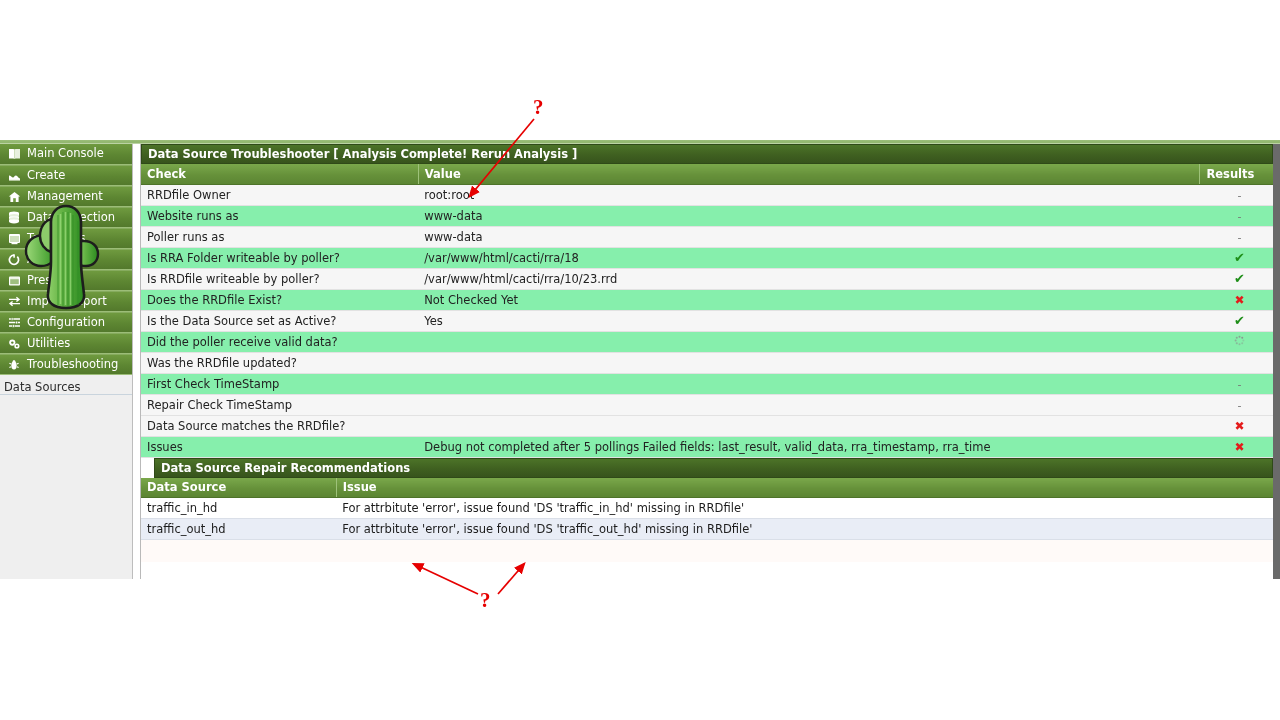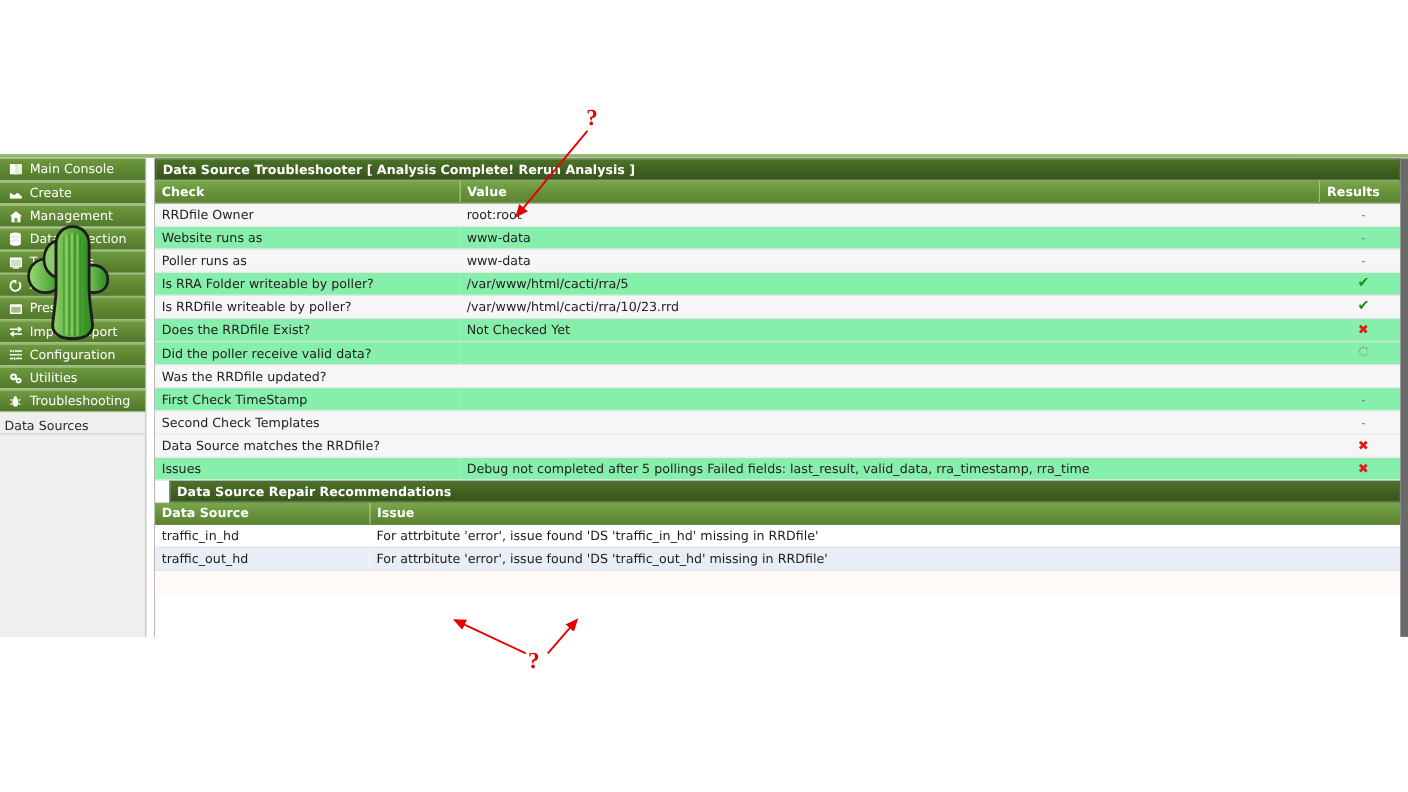--- a/index.html
+++ b/index.html
@@ -348,32 +348,37 @@
               <td class="val">www-data</td>
               <td class="res"><span class="mark-dash">-</span></td>
             </tr>
             <tr class="r-odd">
               <td>Poller runs as</td>
               <td class="val">www-data</td>
               <td class="res"><span class="mark-dash">-</span></td>
             </tr>
             <tr class="r-even">
               <td>Is RRA Folder writeable by poller?</td>
-              <td class="val">/var/www/html/cacti/rra/5</td>
+              <td class="val">/var/www/html/cacti/rra/18</td>
               <td class="res"><span class="mark-ok">✔</span></td>
             </tr>
             <tr class="r-odd">
               <td>Is RRDfile writeable by poller?</td>
               <td class="val">/var/www/html/cacti/rra/10/23.rrd</td>
               <td class="res"><span class="mark-ok">✔</span></td>
             </tr>
             <tr class="r-even">
               <td>Does the RRDfile Exist?</td>
               <td class="val">Not Checked Yet</td>
               <td class="res"><span class="mark-bad">✖</span></td>
+            </tr>
+            <tr class="r-odd">
+              <td>Is the Data Source set as Active?</td>
+              <td class="val">Yes</td>
+              <td class="res"><span class="mark-ok">✔</span></td>
             </tr>
             <tr class="r-even">
               <td>Did the poller receive valid data?</td>
               <td class="val"></td>
               <td class="res"><svg class="spinner" viewBox="0 0 12 12">
                   <circle cx="10.20" cy="6.00" r="1.1" fill="#8a8a8a" opacity="0.30"></circle>
                   <circle cx="8.97" cy="8.97" r="1.1" fill="#8a8a8a" opacity="0.38"></circle>
                   <circle cx="6.00" cy="10.20" r="1.1" fill="#8a8a8a" opacity="0.46"></circle>
                   <circle cx="3.03" cy="8.97" r="1.1" fill="#8a8a8a" opacity="0.54"></circle>
                   <circle cx="1.80" cy="6.00" r="1.1" fill="#8a8a8a" opacity="0.62"></circle>
@@ -386,21 +391,21 @@
               <td>Was the RRDfile updated?</td>
               <td class="val"></td>
               <td class="res"></td>
             </tr>
             <tr class="r-even">
               <td>First Check TimeStamp</td>
               <td class="val"></td>
               <td class="res"><span class="mark-dash">-</span></td>
             </tr>
             <tr class="r-odd">
-              <td>Second Check Templates</td>
+              <td>Repair Check TimeStamp</td>
               <td class="val"></td>
               <td class="res"><span class="mark-dash">-</span></td>
             </tr>
             <tr class="r-odd">
               <td>Data Source matches the RRDfile?</td>
               <td class="val"></td>
               <td class="res"><span class="mark-bad">✖</span></td>
             </tr>
             <tr class="r-even">
               <td>Issues</td>

